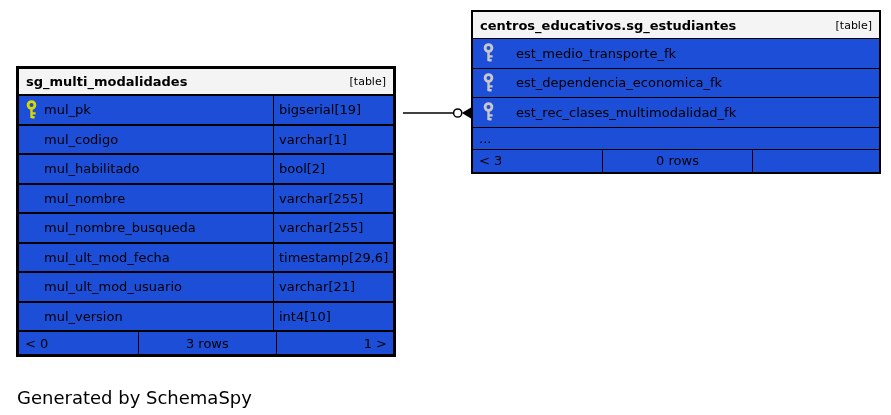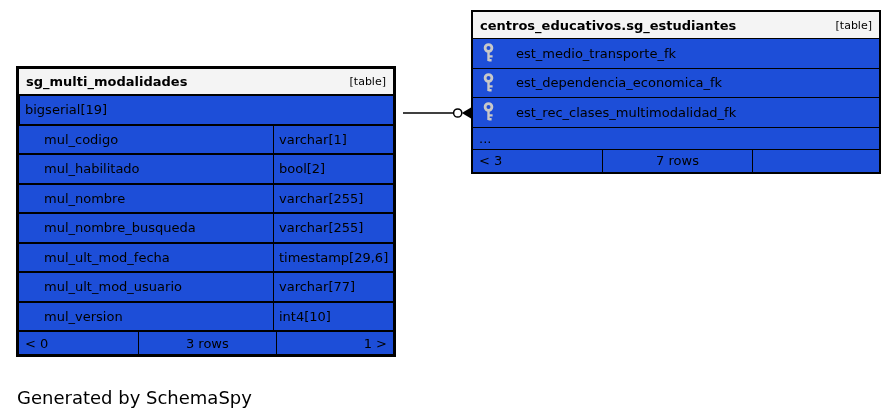--- a/index.html
+++ b/index.html
@@ -98,20 +98,29 @@
 </head>
 <body>
 
 <div class="table-node" id="left-table">
   <div class="tbl-header">
     <span class="tbl-title">sg_multi_modalidades</span>
     <span class="tbl-badge">[table]</span>
   </div>
 
   <div class="col-row">
+    <div class="col-name">
+      <span class="icon-slot">
+        <svg class="key-icon key-primary" width="13" height="20" viewBox="0 0 13 20" fill="none">
+          <circle cx="6.5" cy="5" r="3.4" stroke-width="2.8"></circle>
+          <path d="M6.5 8.4 V18 M6.5 13.4 H10.6 M6.5 17.2 H9.6" stroke-width="2.4"></path>
+        </svg>
+      </span>
+      <span>mul_pk</span>
+    </div>
     <div class="col-type">bigserial[19]</div>
   </div>
 
   <div class="col-row">
     <div class="col-name">
       <span class="icon-slot"></span>
       <span>mul_codigo</span>
     </div>
     <div class="col-type">varchar[1]</div>
   </div>
@@ -146,21 +155,21 @@
       <span>mul_ult_mod_fecha</span>
     </div>
     <div class="col-type">timestamp[29,6]</div>
   </div>
 
   <div class="col-row">
     <div class="col-name">
       <span class="icon-slot"></span>
       <span>mul_ult_mod_usuario</span>
     </div>
-    <div class="col-type">varchar[77]</div>
+    <div class="col-type">varchar[21]</div>
   </div>
 
   <div class="col-row">
     <div class="col-name">
       <span class="icon-slot"></span>
       <span>mul_version</span>
     </div>
     <div class="col-type">int4[10]</div>
   </div>
 
@@ -210,21 +219,21 @@
         </svg>
       </span>
       <span>est_rec_clases_multimodalidad_fk</span>
     </div>
   </div>
 
   <div class="ellipsis-row">...</div>
 
   <div class="tbl-footer">
     <div class="footer-cell footer-left">&lt; 3</div>
-    <div class="footer-cell footer-mid">7 rows</div>
+    <div class="footer-cell footer-mid">0 rows</div>
     <div class="footer-cell footer-right"></div>
   </div>
 </div>
 
 <svg id="connector" width="68" height="16" viewBox="0 0 68 16">
   <line x1="0" y1="8" x2="50.5" y2="8" stroke="#000" stroke-width="1.3"></line>
   <circle cx="54.7" cy="8" r="4.1" fill="#fff" stroke="#000" stroke-width="1.5"></circle>
   <polygon points="58.8,8 68,2.6 68,13.4" fill="#000"></polygon>
 </svg>
 

